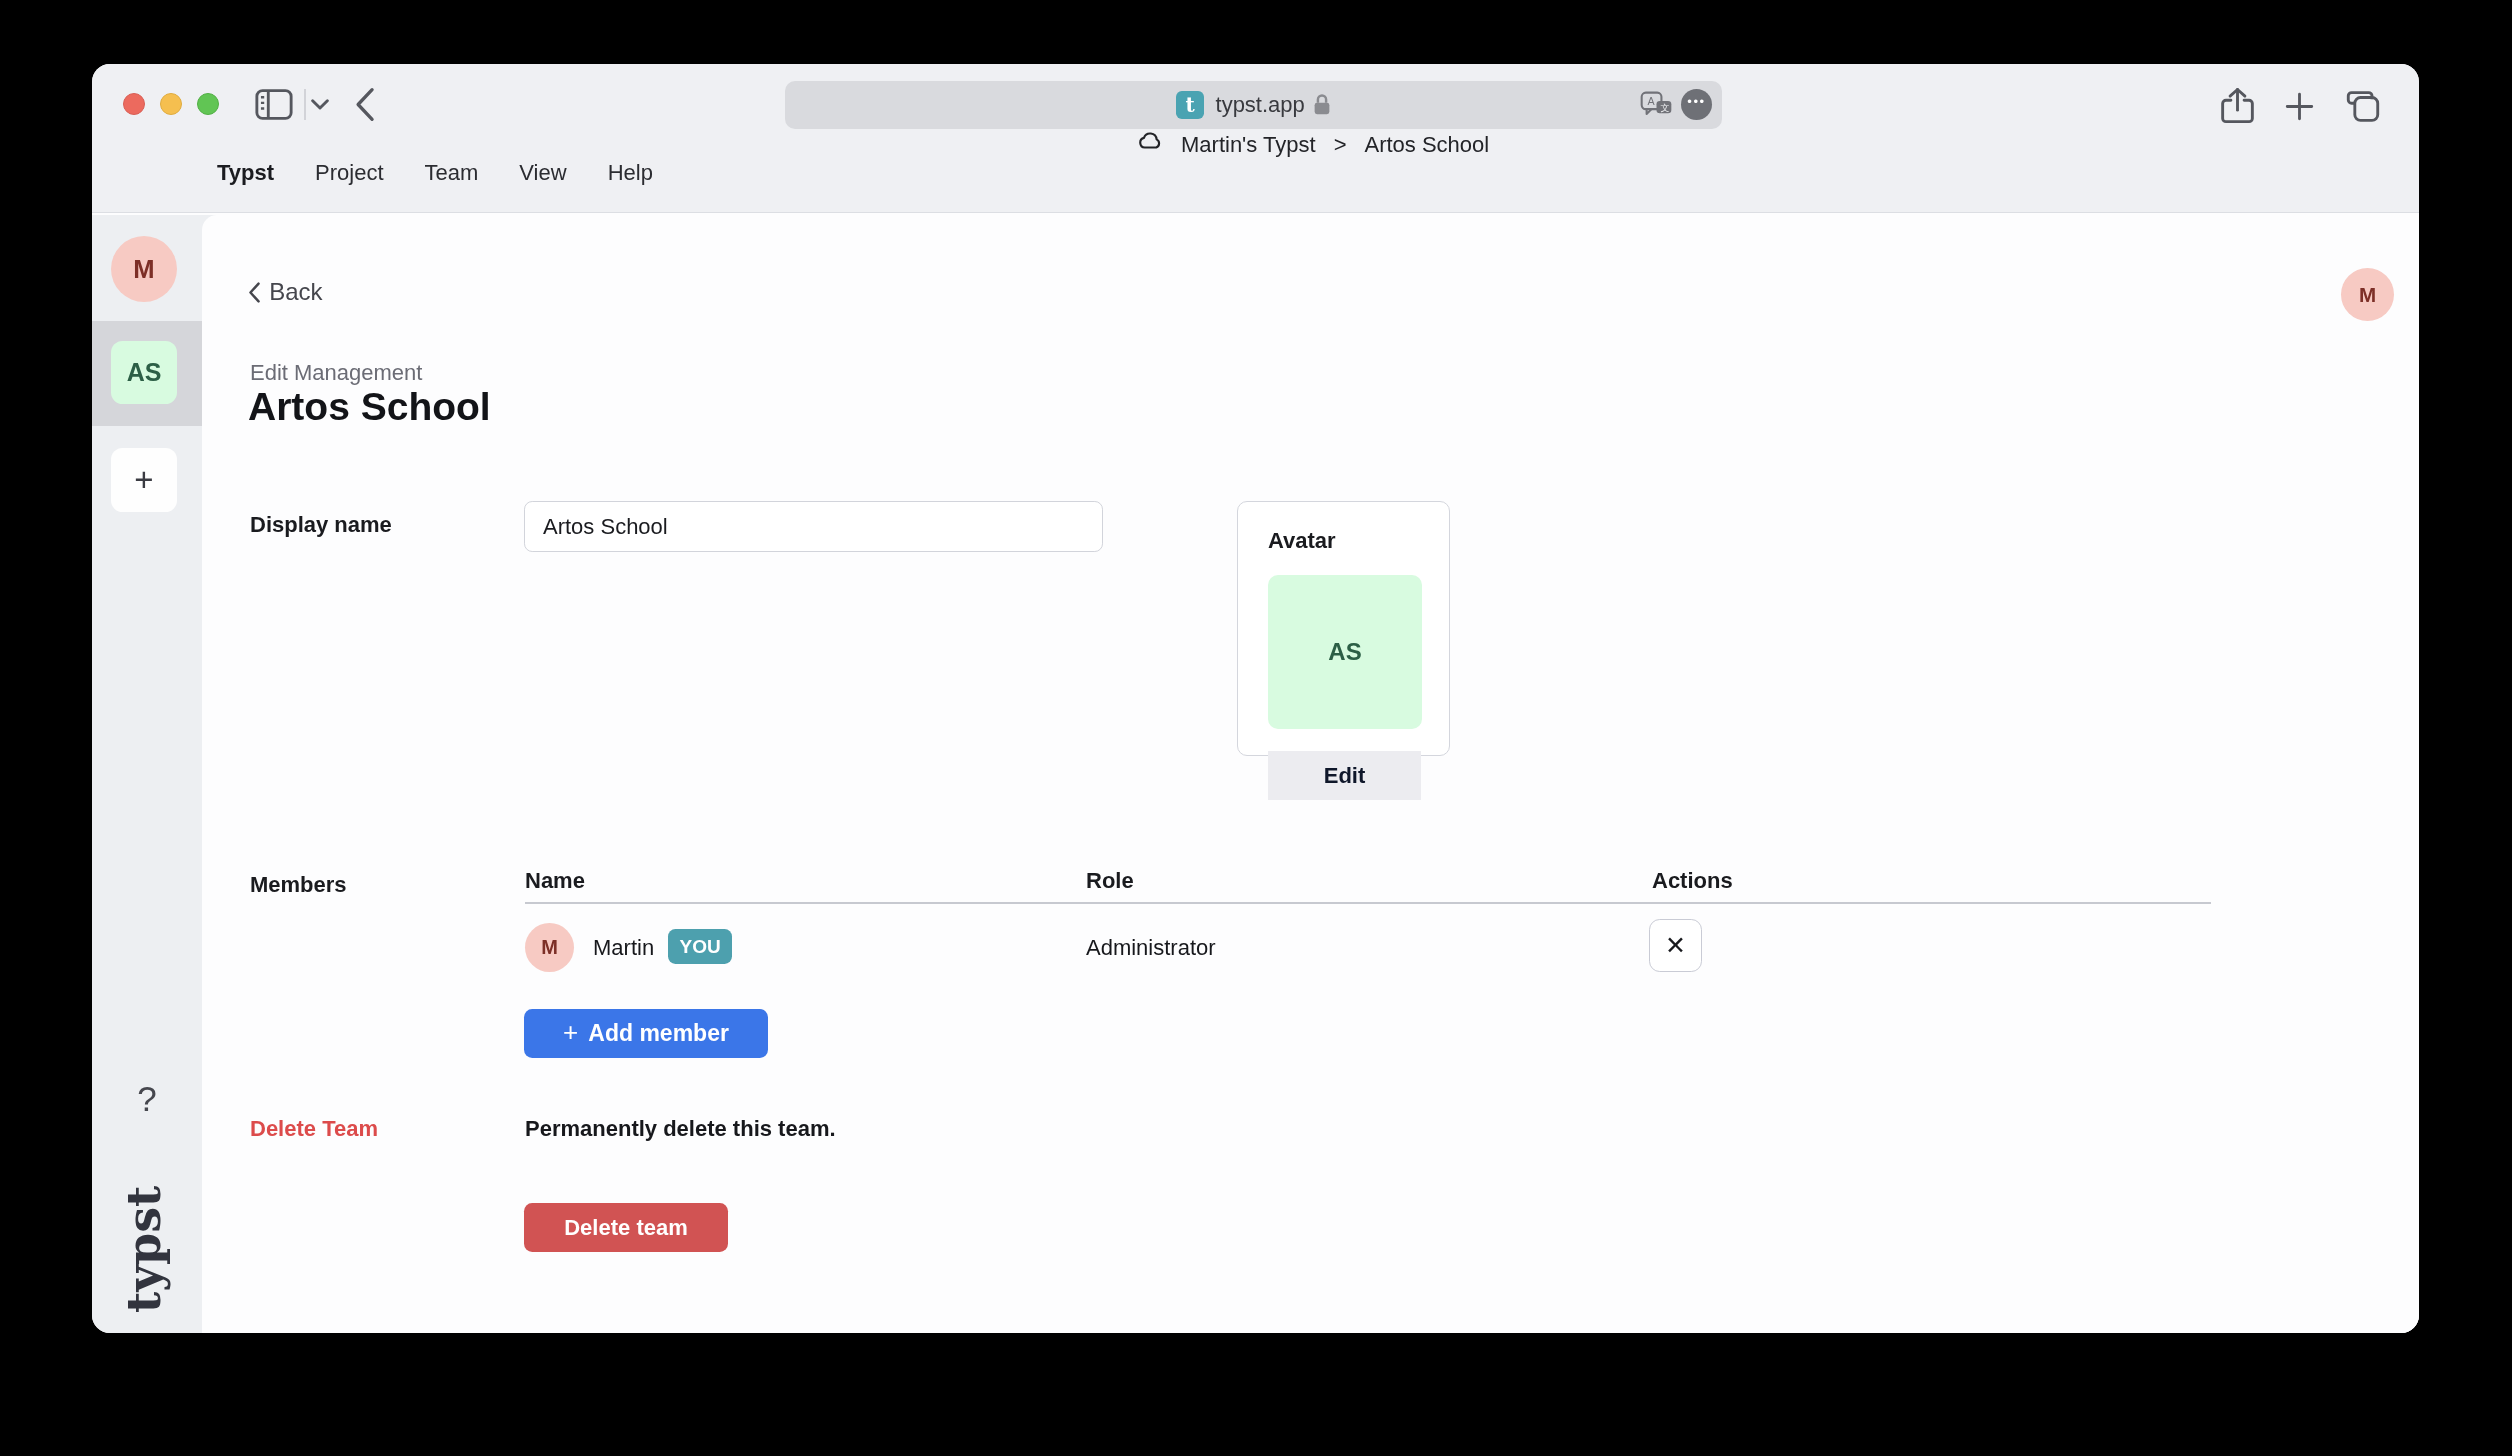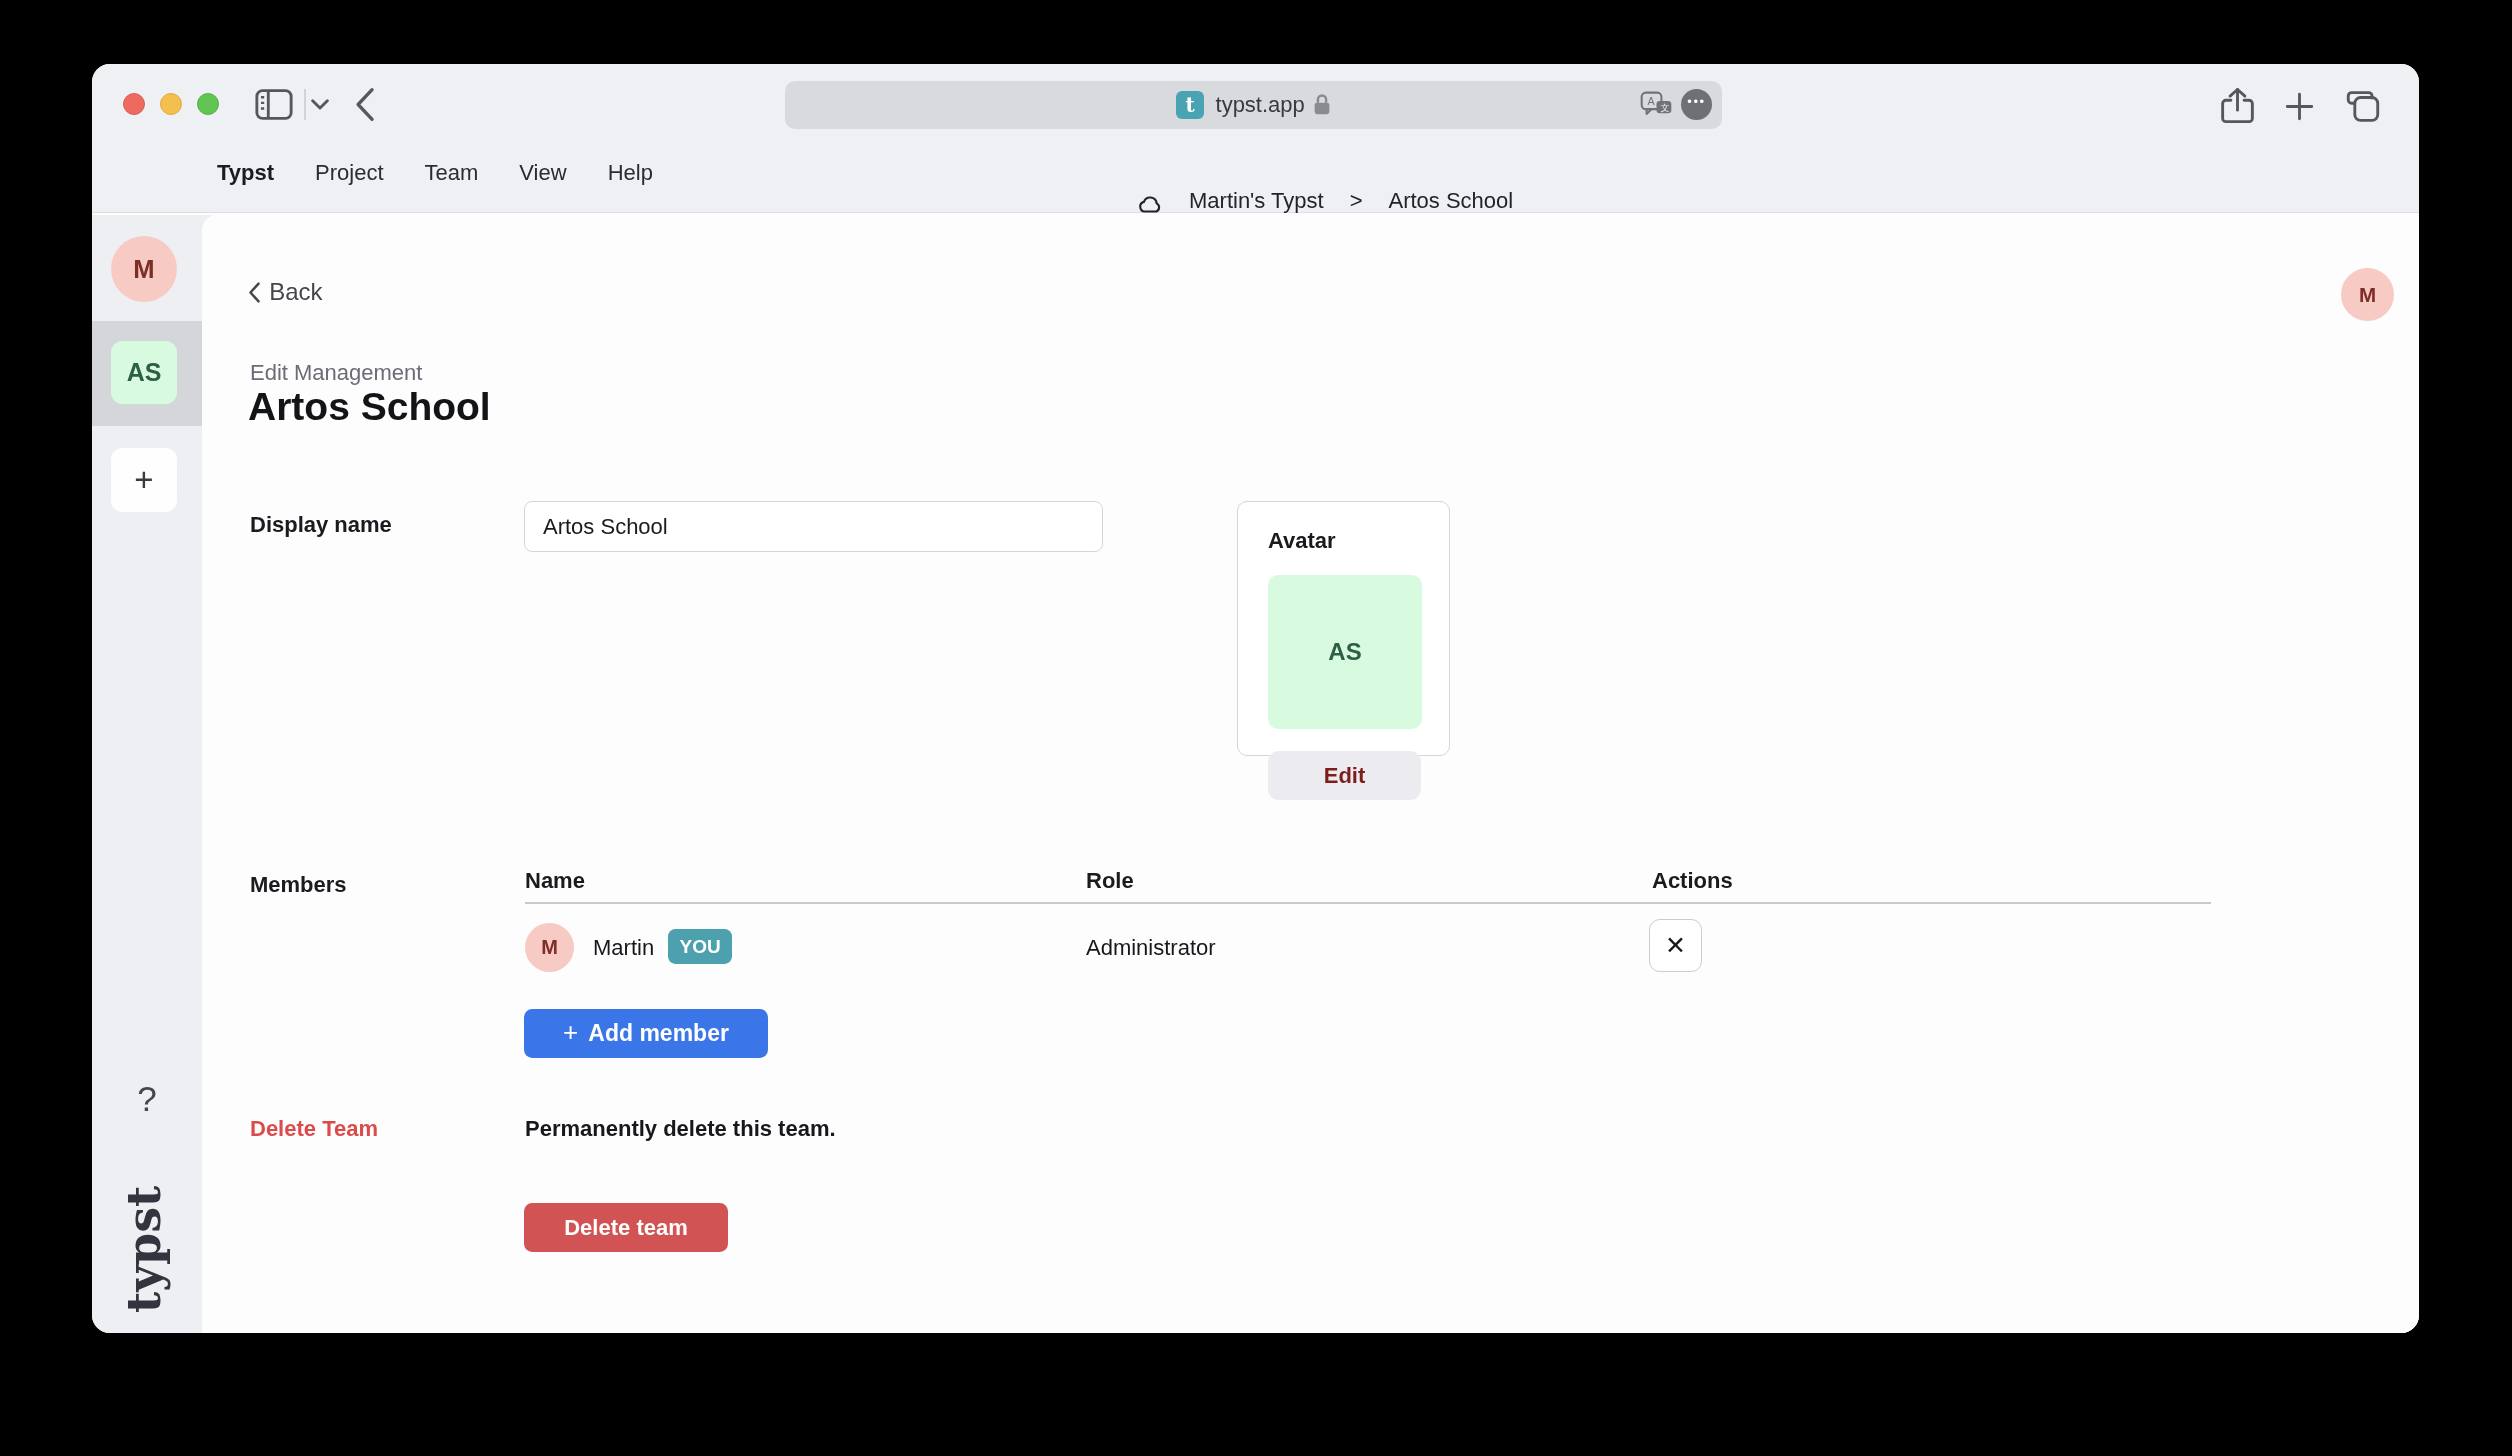--- a/index.html
+++ b/index.html
@@ -37,21 +37,21 @@
 
   .chrome-right { position:absolute; right:38px; top:23px; display:flex; gap:30px; align-items:center; }
 
   
   .menu-row { position:absolute; left:125px; top:68px; height:82px; display:flex;
               align-items:center; gap:41px; }
   .menu-item { font-size:22px; color:#2b2c31; cursor:default; }
   .menu-item.first { font-weight:bold; color:#1b1c20; }
 
   .breadcrumb { position:absolute; left:1046px; top:68px; height:82px; display:flex;
-                align-items:flex-end; gap:26px; font-size:22px; color:#232428; }
+                align-items:flex-start; gap:18px; font-size:22px; color:#232428; }
 
   
   .body-area { position:absolute; top:151px; left:0; right:0; bottom:0; background:#edeff2; }
   .main { position:absolute; left:110px; top:0; right:0; bottom:0; background:#fdfdfe;
           border-top-left-radius:15px; }
 
   
   .sidebar { position:absolute; left:0; top:0; width:110px; bottom:0; }
   .sb-avatar { position:absolute; left:19px; width:66px; height:66px; border-radius:50%;
                background:#f7cac3; color:#7d2f27; font-weight:bold; font-size:25.6px;
@@ -86,22 +86,22 @@
                 border:1.6px solid #d2d4db; border-radius:8.2px; background:#fff;
                 font-size:22px; color:#1a1b1f; padding:0 18px;
                 font-family:"Liberation Sans", sans-serif; }
 
   .avatar-card { position:absolute; left:1035px; top:286px; width:213px; height:255px;
                  border:1.6px solid #d4d6dd; border-radius:10px; background:#fff; }
   .avatar-card-title { position:absolute; left:30px; top:26px; font-size:22px; font-weight:bold; color:#1a1b1f; }
   .avatar-big { position:absolute; left:30px; top:73px; width:154px; height:154px; border-radius:10px;
                 background:#d8fbe0; color:#2c5f46; font-weight:bold; font-size:24px;
                 display:flex; align-items:center; justify-content:center; }
-  .edit-btn { position:absolute; left:30px; top:249px; width:153px; height:49px; border-radius:11px;
-              background:#ececf0; border:none; font-size:22px; font-weight:bold; color:#7f1d1d;
+  .edit-btn { position:absolute; left:30px; top:249px; width:153px; height:49px; border-radius:0;
+              background:#ececf0; border:none; font-size:22px; font-weight:bold; color:#0f172a;
               font-family:"Liberation Sans", sans-serif; }
 
   .members-label { position:absolute; left:48px; top:657px; font-size:22px; font-weight:bold; color:#1a1b1f; }
   .col-head { position:absolute; top:653px; font-size:22px; font-weight:bold; color:#1a1b1f; }
   .col-name { left:323px; } .col-role { left:884px; } .col-actions { left:1450px; }
   .table-line { position:absolute; left:323px; top:687px; width:1686px; height:1.6px; background:#c7c9d0; }
 
   .row-avatar { position:absolute; left:323px; top:708px; width:49px; height:49px; border-radius:50%;
                 background:#f7cac3; color:#7d2f27; font-weight:bold; font-size:20px;
                 display:flex; align-items:center; justify-content:center; }

